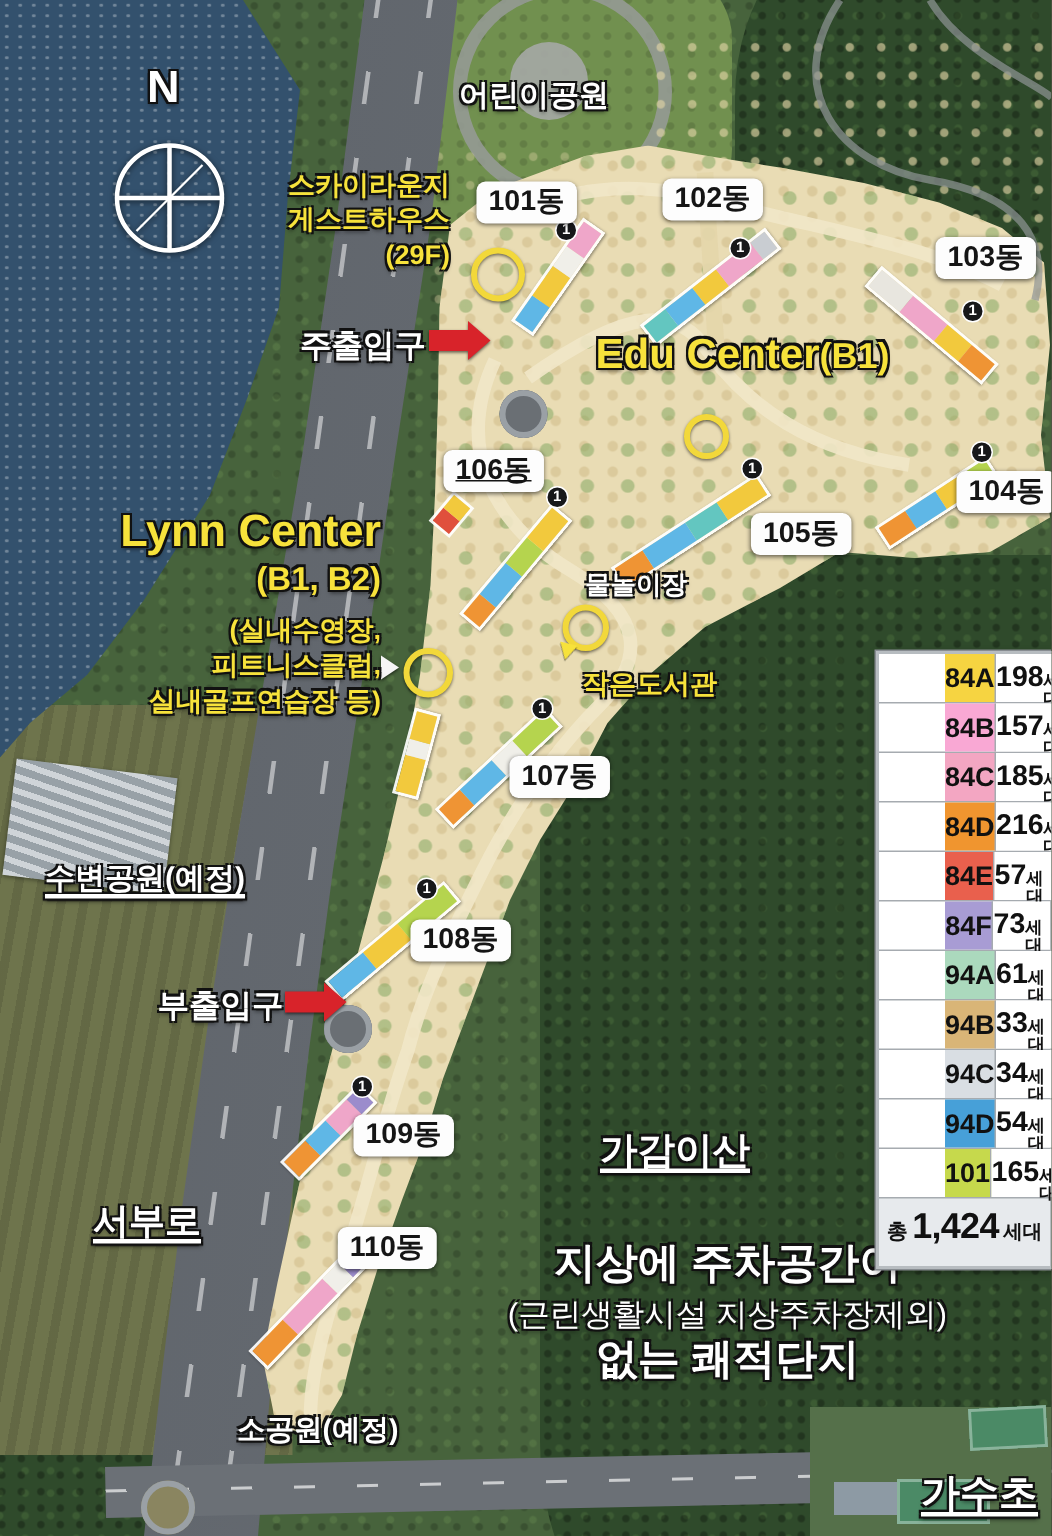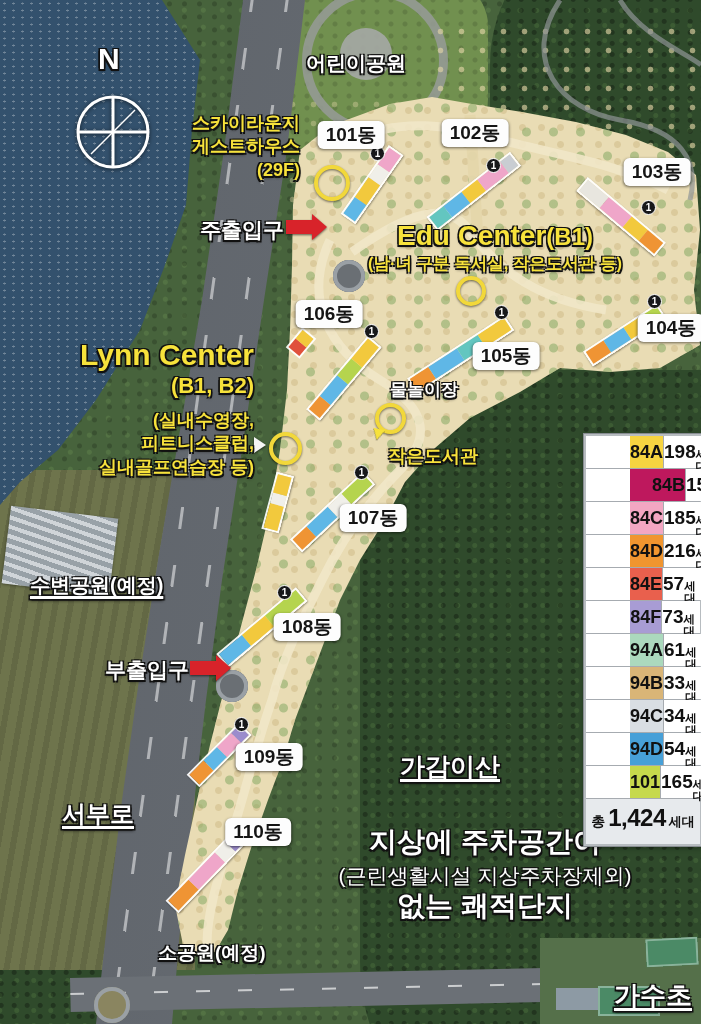--- a/index.html
+++ b/index.html
@@ -238,21 +238,20 @@
   <div class="abs wlabel" style="left:306px;top:50px;font-size:20px;">어린이공원</div>
   <div class="abs ylabel" style="left:178px;top:112px;width:122px;text-align:right;font-size:18px;line-height:1.3;">
     <div>스카이라운지</div>
     <div>게스트하우스</div>
     <div>(29F)</div>
   </div>
   <div class="abs wlabel" style="left:200px;top:216px;font-size:21px;">주출입구</div>
 
   <div class="abs" style="left:325px;top:222px;width:340px;text-align:center;">
     <div class="ylabel" style="font-size:28px;line-height:1;"><span>Edu Center</span><span style="font-size:24px;">(B1)</span></div>
-    <div class="ylabel" style="font-size:16.5px;margin-top:3px;">(남·녀 구분 독서실, 작은도서관 등)</div>
   </div>
 
   <div class="abs" style="left:58px;top:340px;width:196px;text-align:right;">
     <div class="ylabel" style="font-size:30px;line-height:1;">Lynn Center</div>
     <div class="ylabel" style="font-size:22px;margin-top:3px;">(B1, B2)</div>
     <div class="ylabel" style="font-size:18px;line-height:1.3;margin-top:10px;">
       <div>(실내수영장,</div>
       <div>피트니스클럽,</div>
       <div>실내골프연습장 등)</div>
     </div>
@@ -271,38 +270,38 @@
     <div class="wlabel" style="font-size:28px;line-height:1.15;">없는 쾌적단지</div>
   </div>
 
   <div class="abs wlabel" style="left:158px;top:940px;font-size:19px;">소공원(예정)</div>
   <div class="abs wlabel und" style="left:614px;top:978px;font-size:26px;">가수초</div>
 
   <div class="abs badge" style="left:351px;top:135px;">101동</div>
   <div class="abs badge" style="left:475px;top:133px;">102동</div>
   <div class="abs badge" style="left:657px;top:172px;">103동</div>
   <div class="abs badge" style="left:671px;top:328px;">104동</div>
-  <div class="abs badge" style="left:506px;top:356px;">105동</div>
-  <div class="abs badge" style="left:329px;top:314px;">106동</div>
+  <div class="abs badge" style="left:534px;top:356px;">105동</div>
+  <div class="abs badge" style="left:329px;top:314px;text-decoration:underline;">106동</div>
   <div class="abs badge" style="left:373px;top:518px;">107동</div>
   <div class="abs badge" style="left:307px;top:627px;">108동</div>
   <div class="abs badge" style="left:269px;top:757px;">109동</div>
   <div class="abs badge" style="left:258px;top:832px;">110동</div>
 
   <div class="abs legend">
     <div>
         <div class="lrow">
           <div class="ltype" style="background: rgb(246, 212, 65);">84A</div>
           <div class="lcount">
             <b>198</b>
             <span class="suffix">세대</span>
           </div>
         </div>
         <div class="lrow">
-          <div class="ltype" style="background: #be185d; padding-left: 22px;">84B</div>
+          <div class="ltype" style="background: #f9a8d4;">84B</div>
           <div class="lcount">
             <b>157</b>
             <span class="suffix">세대</span>
           </div>
         </div>
         <div class="lrow">
           <div class="ltype" style="background: rgb(243, 166, 194);">84C</div>
           <div class="lcount">
             <b>185</b>
             <span class="suffix">세대</span>

